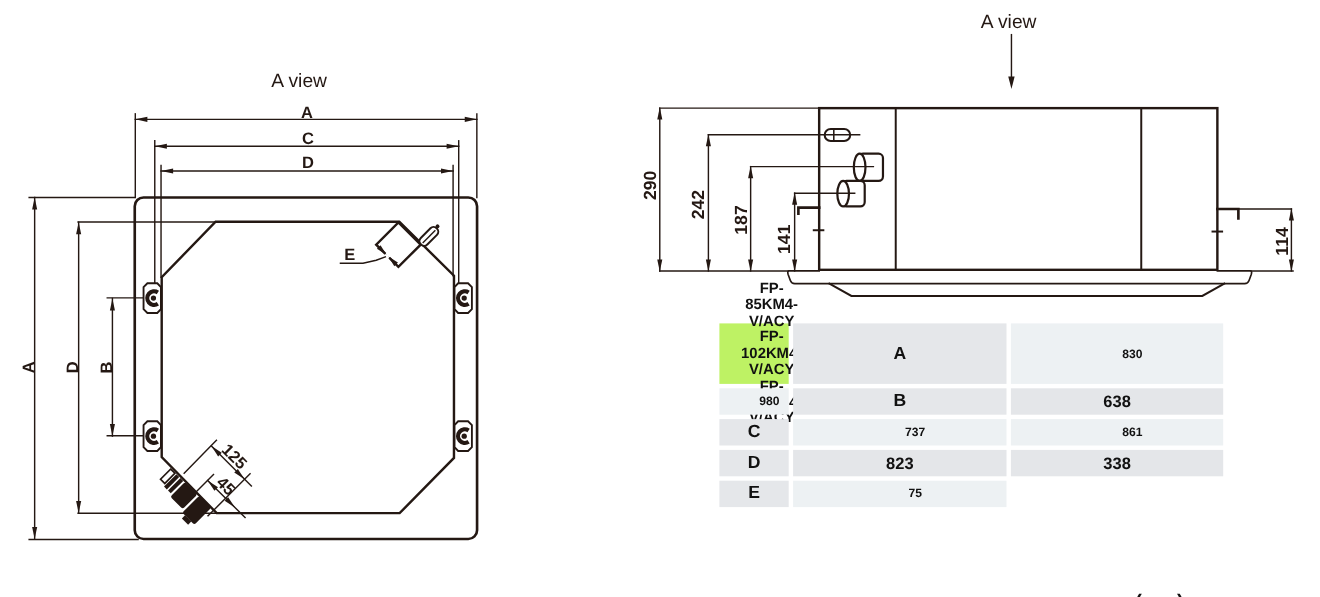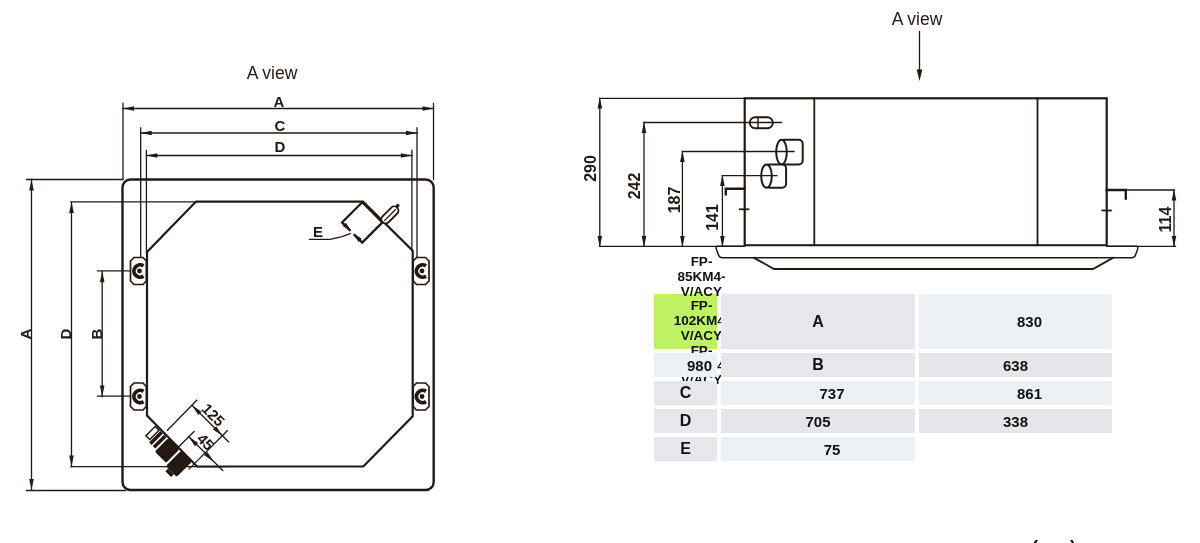--- a/index.html
+++ b/index.html
@@ -4,21 +4,21 @@
 <style>
   html,body{margin:0;padding:0;background:#ffffff;}
   body{font-family:"Liberation Sans",sans-serif;width:1200px;height:543px;overflow:hidden;}
   #canvas{position:relative;width:1200px;height:543px;}
   #diag{position:absolute;left:0;top:0;}
   .lbl{fill:#241813;font-family:"Liberation Sans",sans-serif;font-weight:bold;}
   .tbl{position:absolute;left:654px;top:294px;display:grid;grid-template-columns:63px 194px 193px;grid-template-rows:55px 24px 24px 24px 24px 24px;gap:4px;font-weight:bold;color:#111;}
   .tbl div{display:flex;align-items:center;justify-content:center;text-align:center;}
   .th{background:#bef264;font-size:13.5px;line-height:14.8px;padding-left:32px;}
   .c1{background:#e5e7ea;font-size:16px;}
-  .odd{background:#edf1f3;font-size:15px;padding-left:28px;}
+  .odd{background:#edf1f3;font-size:11px;padding-left:28px;}
   .even{background:#e4e6e9;font-size:15px;}
   .mm{position:absolute;left:1032px;top:505px;font-size:18px;font-weight:bold;color:#111;margin-top:32px;}
 </style>
 </head>
 <body>
 <div id="canvas">
 <svg id="diag" width="1200" height="543" viewBox="0 0 1200 543">
 <g stroke-linecap="square" fill="none">
 
 <text x="272" y="79" text-anchor="middle" font-size="17.5" font-family="Liberation Sans" fill="#241813">A view</text>
@@ -253,21 +253,21 @@
       <div class="odd">980</div>
 
   <div class="c1">B</div>
       <div class="even">638</div>
 
   <div class="c1">C</div>
       <div class="odd">737</div>
       <div class="odd">861</div>
 
   <div class="c1">D</div>
-      <div class="even">705</div>
+      <div class="even">823</div>
       <div class="even">338</div>
 
   <div class="c1">E</div>
       <div class="odd">75</div>
 </div>
 
 <div class="mm">(mm)</div>
 </div>
 
 </body></html>

